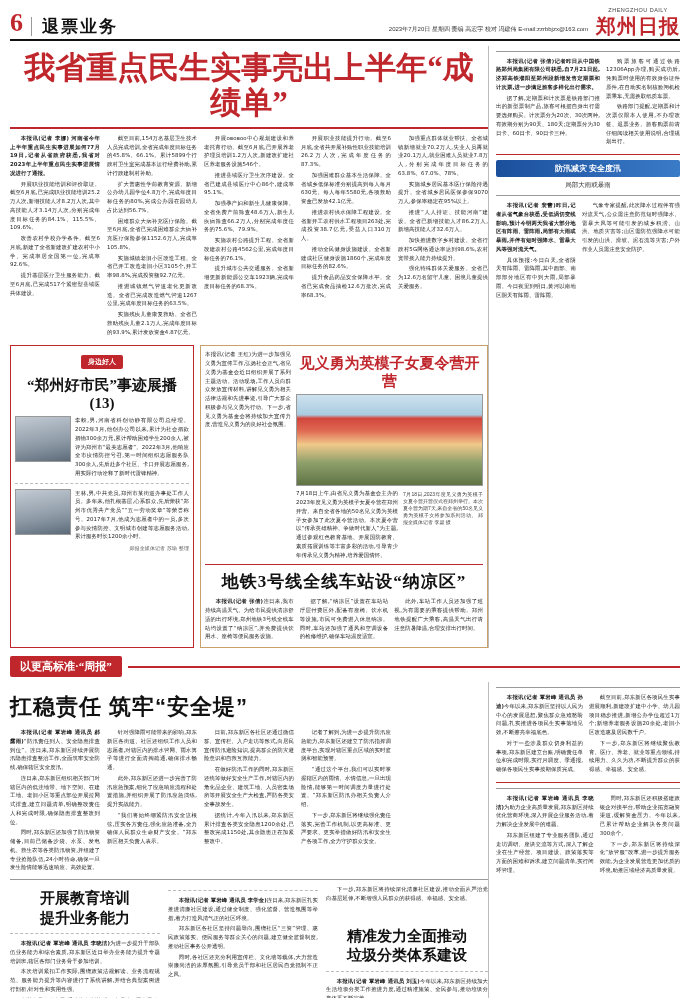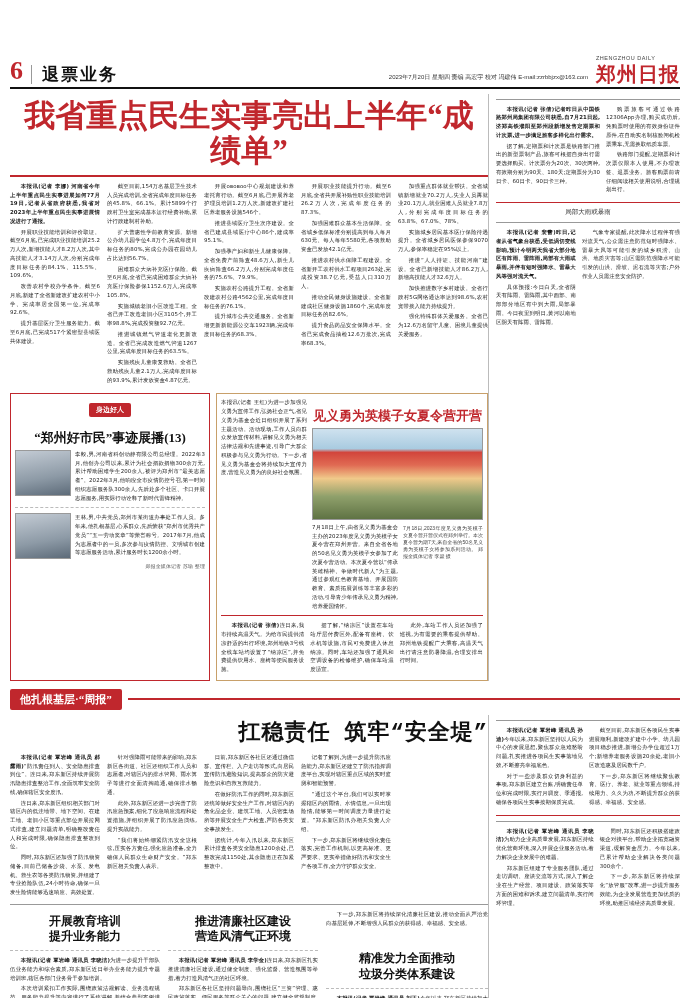--- a/index.html
+++ b/index.html
@@ -38,22 +38,21 @@
     border-left: 1px solid #999; padding-left: 10px; line-height: 1.1;
   }
   .masthead-meta {
     flex: 1; text-align: right; font-size: 6px; color: #333;
     line-height: 1.5; padding-right: 8px; padding-bottom: 2px;
   }
   .paper-logo {
     font-size: 20px; font-weight: bold; color: #c0272d;
     font-family: "Liberation Serif", serif;
     line-height: 1; letter-spacing: 1px;
-    text-align: left;
-    margin-top: 48px;
+    text-align: center;
   }
   .paper-logo .en {
     display: block; font-size: 5.5px; color: #444; letter-spacing: .5px;
     font-family: "Liberation Sans", sans-serif; font-weight: normal;
     margin-bottom: 2px;
   }
 
   
   .main-wrap { display: flex; margin-top: 5px; }
   .left-zone { width: 478px; }
@@ -85,22 +84,22 @@
   }
   .box-red { border: 1px solid #c0272d; }
 
   .badge {
     display: inline-block; background: #c0272d; color: #fff;
     font-size: 7px; padding: 2px 7px; font-weight: bold;
     border-radius: 2px; margin-bottom: 3px;
   }
   .badge-wrap { text-align: center; }
   .box-title {
-    font-size: 13px; font-weight: bold; text-align: center;
-    font-family: "Liberation Serif", serif; margin: 10px 0 4px;
+    font-size: 15px; font-weight: bold; text-align: center;
+    font-family: "Liberation Serif", serif; margin: 4px 0 4px;
     line-height: 1.2;
   }
   .photo {
     background: linear-gradient(160deg,#8fa8bd,#6c7f92 55%,#46586a);
     border: 1px solid #999; position: relative; overflow: hidden;
   }
   .photo.portrait {
     background: linear-gradient(170deg,#c3cbd4,#8d9aa6 60%,#5d6b79);
   }
   .photo.camp {
@@ -149,27 +148,27 @@
     padding: 3px 10px; font-family: "Liberation Serif", serif;
     border-radius: 2px;
   }
   .bb-rule { flex: 1; border-top: 2px solid #c0272d; margin-left: 6px; }
 
   .bottom-wrap { display: flex; margin-top: 5px; }
   .bottom-left { width: 478px; }
   .bottom-right { width: 192px; padding-left: 7px; border-left: 1px solid #bbb; }
 
   .b-headline {
-    font-size: 22px; font-weight: bold; text-align: right;
-    font-family: Liberation Mono, monospace; letter-spacing: 1px;
-    margin: 2px 0 6px;
+    font-size: 22px; font-weight: bold; text-align: left;
+    font-family: Liberation Sans, sans-serif; letter-spacing: 1px;
+    margin: 10px 0 6px;
   }
 
   .small-title {
-    font-size: 12px; font-weight: bold; text-align: center;
+    font-size: 15px; font-weight: bold; text-align: center;
     font-family: "Liberation Serif", serif; line-height: 1.3;
     margin: 4px 0 4px;
   }
 </style>
 </head>
 <body>
 
 <div class="page">
 
   <div class="masthead">
@@ -224,21 +223,21 @@
           <p>加强重点群体就业帮扶。全省城镇新增就业70.2万人,失业人员再就业20.1万人,就业困难人员就业7.8万人,分别完成年度目标任务的63.8%、67.0%、78%。</p>
           <p>实施城乡居民基本医疗保险待遇提升。全省城乡居民医保参保9070万人,参保率稳定在95%以上。</p>
           <p>推进“人人持证、技能河南”建设。全省已新增技能人才86.2万人,新增高技能人才32.6万人。</p>
           <p>加快推进数字乡村建设。全省行政村5G网络通达率达到98.6%,农村宽带接入能力持续提升。</p>
           <p>强化特殊群体关爱服务。全省已为12.6万名留守儿童、困境儿童提供关爱服务。</p>
         </div>
       </div>
 
       <div class="feature-row">
 
-        <div class="box box-red" style="width:200px">
+        <div class="box box-red" style="width:184px">
           <div class="badge-wrap">
             <span class="badge">身边好人</span>
           </div>
           <div class="box-title">“郑州好市民”事迹展播(13)</div>
           <div style="display:flex;gap:4px;">
             <div class="photo portrait" style="width:56px;height:46px"></div>
             <div class="body-text" style="flex:1">李毅,男,河南省科创动静有限公司总经理。2022年3月,他创办公司以来,累计为社会捐款捐物300余万元,累计帮助困难学生200余人,被评为郑州市“最美志愿者”。2022年3月,他响应全市疫情防控号召,第一时间组织志愿服务队300余人,先后赴多个社区、卡口开展志愿服务,用实际行动诠释了新时代雷锋精神。</div>
           </div>
           <div class="hr-dotted"></div>
           <div style="display:flex;gap:4px;">
@@ -254,20 +253,21 @@
             <div style="flex:1">
               <div class="box-title" style="color:#c0272d">见义勇为英模子女夏令营开营</div>
               <div class="photo camp" style="height:92px"></div>
               <div style="display:flex;gap:5px;margin-top:3px;">
                 <div class="body-text" style="flex:1">7月18日上午,由省见义勇为基金会主办的2023年度见义勇为英模子女夏令营在郑州开营。来自全省各地的50名见义勇为英模子女参加了此次夏令营活动。本次夏令营以“传承英雄精神、争做时代新人”为主题,通过参观红色教育基地、开展国防教育、素质拓展训练等丰富多彩的活动,引导青少年传承见义勇为精神,培养爱国情怀。</div>
                 <div class="caption" style="width:80px;text-indent:0">7月18日,2023年度见义勇为英模子女夏令营开营仪式在郑州举行。本次夏令营为期7天,来自全省的50名见义勇为英模子女将参加系列活动。 郑报全媒体记者 李焱 摄</div>
               </div>
             </div>
           </div>
           <div class="hr-red"></div>
+          <div class="headline-2">地铁3号线全线车站设“纳凉区”</div>
           <div style="display:flex;gap:6px;">
             <div class="body-text" style="flex:1">
               <p><span class="lead">本报讯(记者 张倩)</span><span>连日来,我市持续高温天气。为给市民提供清凉舒适的出行环境,郑州地铁3号线全线车站均设置了“纳凉区”,并免费提供饮用水、座椅等便民服务设施。</span></p>
             </div>
             <div class="body-text" style="flex:1">
               <p>据了解,“纳凉区”设置在车站站厅层付费区外,配备有座椅、饮水机等设施,市民可免费进入休息纳凉。同时,车站还加强了通风和空调设备的检修维护,确保车站温度适宜。</p>
             </div>
             <div class="body-text" style="flex:1">
               <p>此外,车站工作人员还加强了巡视,为有需要的乘客提供帮助。郑州地铁提醒广大乘客,高温天气出行请注意防暑降温,合理安排出行时间。</p>
             </div>
@@ -287,37 +287,38 @@
           <div class="body-text">
             <p>购票旅客可通过铁路12306App办理,购买成功后,凭购票时使用的有效身份证件原件,在自助实名制核验闸机检票乘车,无需换取纸质车票。</p>
             <p>铁路部门提醒,定期票和计次票仅限本人使用,不办理改签、退票业务。旅客购票前请仔细阅读相关使用说明,合理规划出行。</p>
           </div>
         </div>
       </div>
 
       <div class="hr-red"></div>
 
       <div class="r-block">
+        <div class="weather-banner">防汛减灾 安全度汛</div>
         <div class="subhead">局部大雨或暴雨</div>
         <div class="hr-solid"></div>
         <div class="r-cols">
           <div class="body-text">
             <p><span class="lead">本报讯(记者 裴蕾)昨日,记者从省气象台获悉,受低涡切变线影响,预计今明两天我省大部分地区有阵雨、雷阵雨,局部有大雨或暴雨,并伴有短时强降水、雷暴大风等强对流天气。</span></p>
             <p>具体预报:今日白天,全省阴天有阵雨、雷阵雨,其中西部、南部部分地区有中到大雨,局部暴雨。今日夜里到明日,黄河以南地区阴天有阵雨、雷阵雨。</p>
           </div>
           <div class="body-text">
             <p>气象专家提醒,此次降水过程伴有强对流天气,公众需注意防范短时强降水、雷暴大风等可能引发的城乡积涝、山洪、地质灾害等;山区需防范强降水可能引发的山洪、滑坡、泥石流等灾害;户外作业人员需注意安全防护。</p>
           </div>
         </div>
       </div>
     </div>
   </div>
 
   <div class="bottom-banner">
-    <span class="bb-tag">他扎根基层·“周报”</span>
+    <span class="bb-tag">以更高标准·“周报”</span>
     <span class="bb-rule"></span>
   </div>
 
   <div class="bottom-wrap">
     <div class="bottom-left">
       <div class="b-headline">扛稳责任 筑牢“安全堤”</div>
 
       <div class="cols-5">
         <div class="col body-text">
           <p><span class="lead">本报讯(记者 覃岩峰 通讯员 郝露雨)</span><span>“防汛责任到人、安全隐患排查到位”。连日来,郑东新区持续开展防汛隐患排查整治工作,全面筑牢安全防线,确保辖区安全度汛。</span></p>
@@ -351,22 +352,20 @@
           <div class="hr-dotted"></div>
           <div class="body-text">
             <p><span class="lead">本报讯(记者 覃岩峰 通讯员 李晓洁)</span><span>为进一步提升干部队伍业务能力和综合素质,郑东新区近日举办业务能力提升专题培训班,辖区各部门业务骨干参加培训。</span></p>
             <p>本次培训紧扣工作实际,围绕政策法规解读、业务流程规范、服务能力提升等内容进行了系统讲解,并结合典型案例进行剖析,针对性和实用性强。</p>
             <p>参训人员纷纷表示,通过此次培训,进一步理清了工作思路,明确了工作重点,掌握了工作方法,将把学习成果转化为推动工作的实际成效。</p>
             <p>下一步,郑东新区将继续健全常态化培训机制,不断丰富培训内容和形式,持续提升干部队伍专业化水平,为辖区高质量发展提供有力的人才支撑和智力保障。</p>
           </div>
         </div>
 
         <div style="width:150px">
-          <div class="small-title" style="white-space:pre-line">推进清廉社区建设
-营造风清气正环境</div>
           <div class="hr-dotted"></div>
           <div class="body-text">
             <p><span class="lead">本报讯(记者 覃岩峰 通讯员 李学金)</span><span>连日来,郑东新区扎实推进清廉社区建设,通过健全制度、强化监督、营造氛围等举措,着力打造风清气正的社区环境。</span></p>
             <p>郑东新区各社区坚持问题导向,围绕社区“三资”管理、惠民政策落实、便民服务等群众关心的问题,建立健全监督制度,推动社区事务公开透明。</p>
             <p>同时,各社区还充分利用宣传栏、文化墙等载体,大力营造崇廉尚洁的浓厚氛围,引导党员干部和社区居民自觉抵制不正之风。</p>
           </div>
         </div>
 
         <div style="flex:1">
           <div class="body-text">

